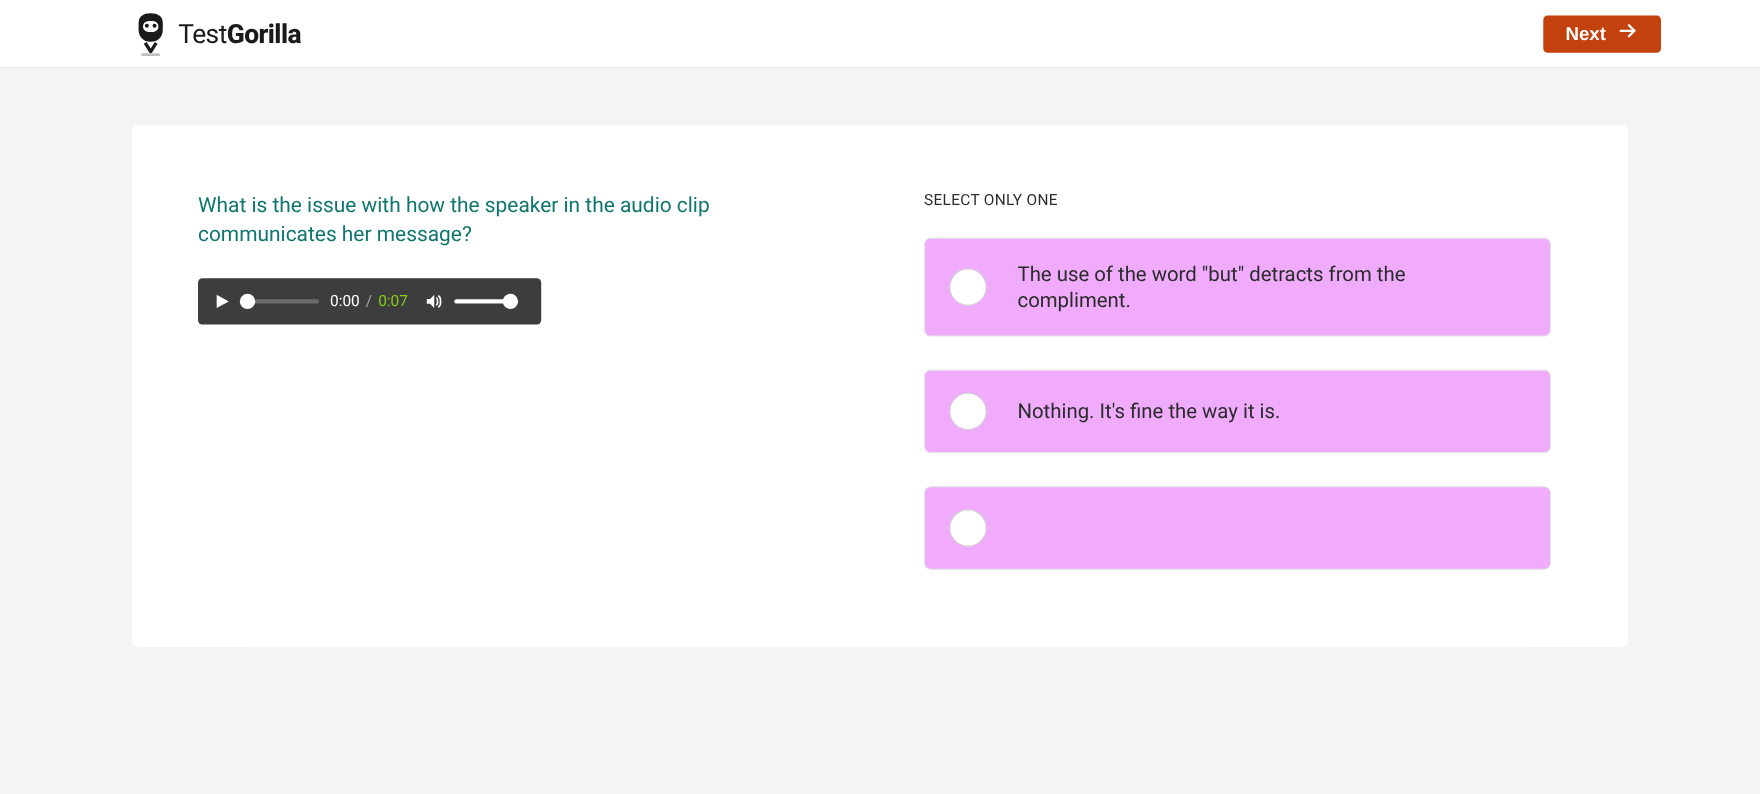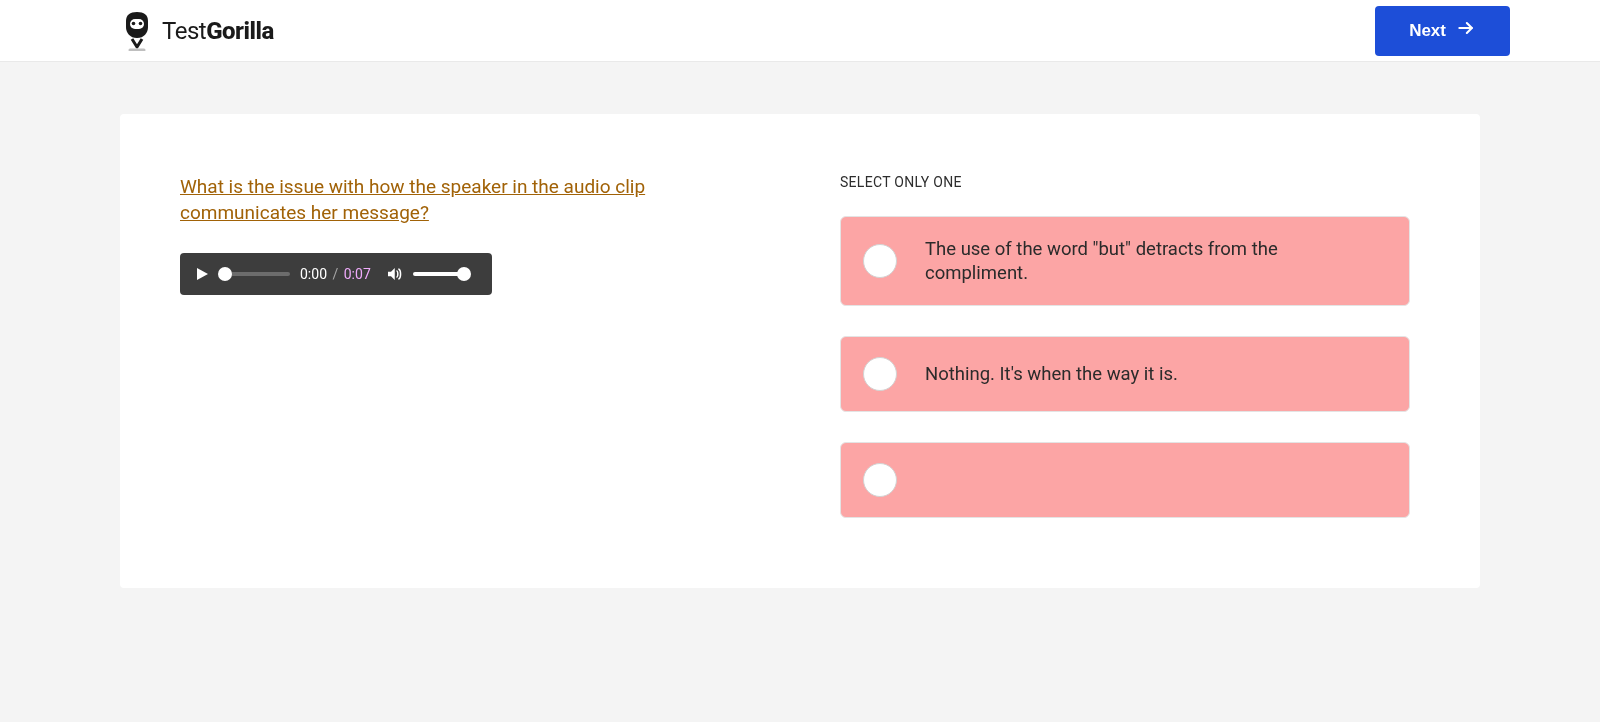--- a/index.html
+++ b/index.html
@@ -28,25 +28,25 @@
   }
   .logo svg { display: block; }
   .logo-text {
     font-size: 24px;
     letter-spacing: -0.5px;
     color: #1a1a1a;
   }
   .logo-text .thin { font-weight: 400; }
   .logo-text .bold { font-weight: 800; }
   .next-btn {
-    background: #1d4ed8;
+    background: #c2410c;
     color: #fff;
     border: none;
-    height: 50px;
-    padding: 0 34px;
+    height: 34px;
+    padding: 0 20px;
     margin-right: 90px;
     border-radius: 4px;
     font-size: 17px;
     font-weight: 600;
     display: inline-flex;
     align-items: center;
     gap: 10px;
     cursor: pointer;
   }
   .next-btn svg { stroke: #fff; }
@@ -64,25 +64,24 @@
     padding: 60px 70px 70px 60px;
     display: grid;
     grid-template-columns: 600px 1fr;
     column-gap: 60px;
   }
 
   
   .question {
     font-size: 19px;
     line-height: 1.35;
-    color: #a16207;
+    color: #0f766e;
     font-weight: 400;
     margin-bottom: 28px;
     max-width: 560px;
-    text-decoration: underline;
   }
 
   .audio {
     width: 312px;
     height: 42px;
     background: #3d3d3d;
     border-radius: 4px;
     display: flex;
     align-items: center;
     padding: 0 14px;
@@ -103,21 +102,21 @@
     position:absolute; left:0; top:0; bottom:0;
     width:6px; background:#fff; border-radius:2px;
   }
   .audio .seek .thumb{
     position:absolute; left:0; top:50%;
     width:14px; height:14px; background:#fff;
     border-radius:50%; transform:translate(-2px,-50%);
   }
   .audio .time-cur { color:#ffffff;text-align:center; }
   .audio .time-sep { color:#a7a7a7; margin:0 2px;}
-  .audio .time-dur { color:#f0abfc; }
+  .audio .time-dur { color:#84cc16; }
   .audio .vol-icon { cursor:pointer; display:flex; margin-left:4px;}
   .audio .vol {
     position: relative;
     width: 54px;
     height: 4px;
     background: #ffffff;
     border-radius: 2px;
   }
   .audio .vol .thumb{
     position:absolute; right:-4px; top:50%;
@@ -134,21 +133,21 @@
   }
   .options { display:flex; flex-direction:column; gap:30px; }
   .option {
     border: 1px solid #e4e4e4;
     border-radius: 6px;
     padding: 20px 26px 20px 22px;
     display: flex;
     align-items: center;
     gap: 28px;
     cursor: pointer;
-    background:#fca5a5;
+    background:#f0abfc;
   }
   .option .radio {
     flex: 0 0 34px;
     width: 34px; height: 34px;
     border: 1px solid #d3d3d3;
     border-radius: 50%;
     background:#fff;
   }
   .option .label {
     font-size: 18.5px;
@@ -222,21 +221,21 @@
     <div>
       <div class="instr">SELECT ONLY ONE</div>
 
       <div class="options">
         <label class="option">
           <span class="radio"></span>
           <span class="label">The use of the word "but" detracts from the compliment.</span>
         </label>
         <label class="option">
           <span class="radio"></span>
-          <span class="label">Nothing. It's when the way it is.</span>
+          <span class="label">Nothing. It's fine the way it is.</span>
         </label>
         <label class="option">
           <span class="radio"></span>
         </label>
       </div>
     </div>
 
   </section>
 </main>
 

